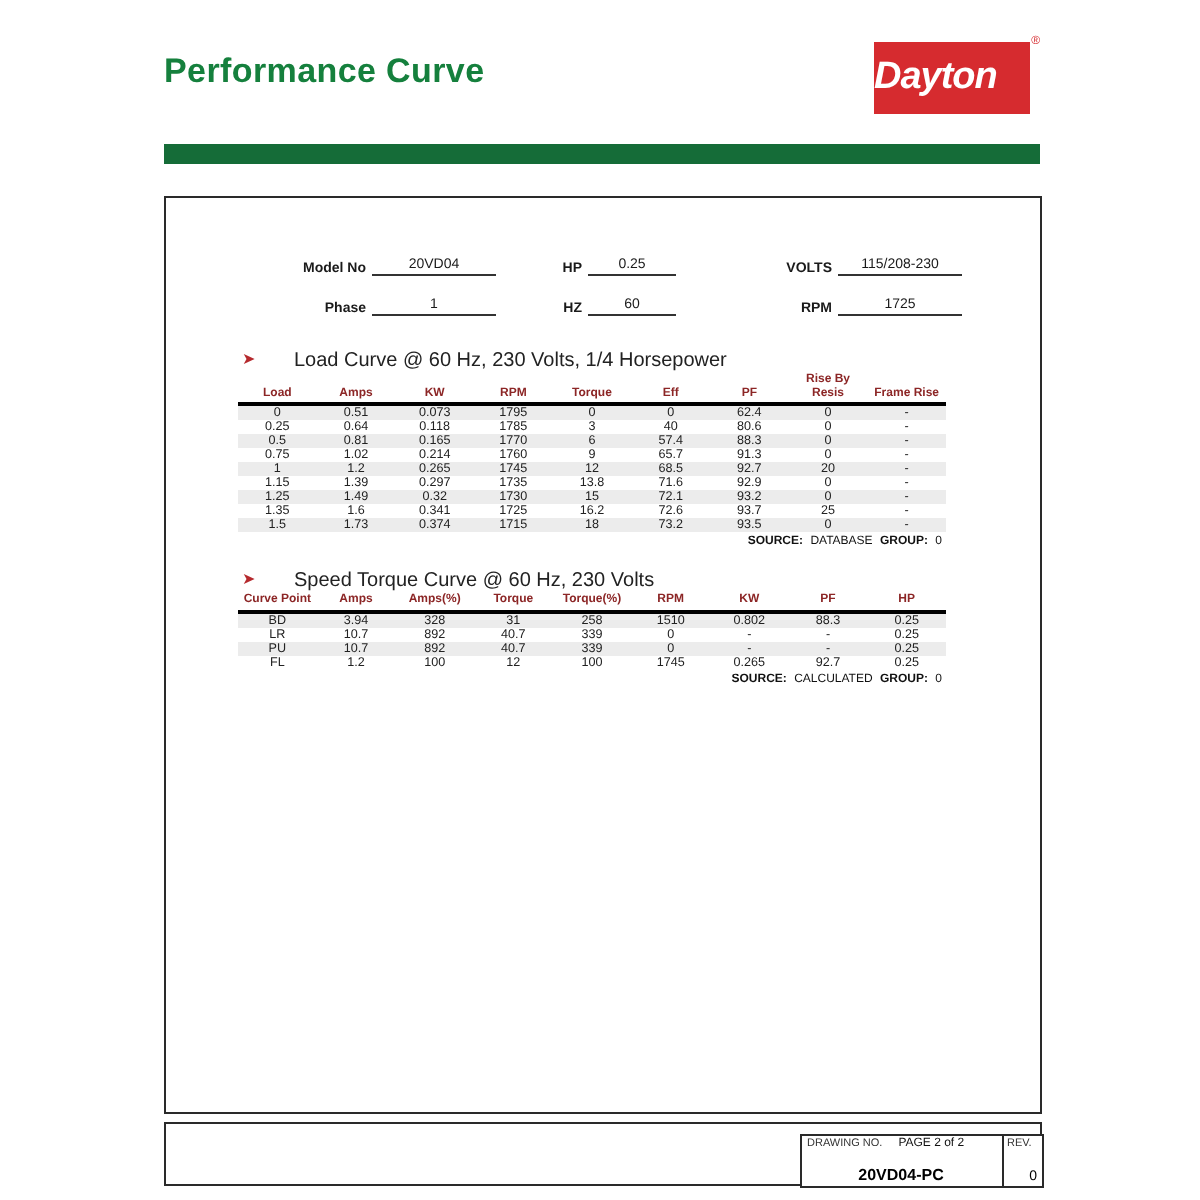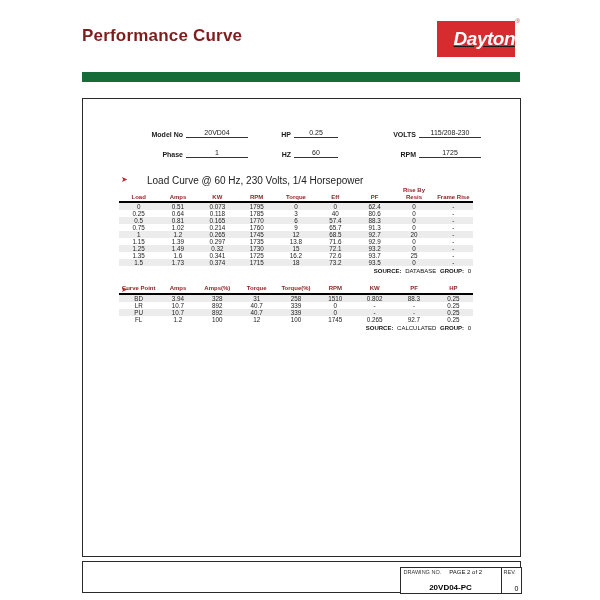--- a/index.html
+++ b/index.html
@@ -2,22 +2,22 @@
 <html><head>
 <meta charset="utf-8">
 <style>
   * { margin:0; padding:0; box-sizing:border-box; }
   html,body { background:#fff; }
   .page {
     position:relative; width:600px; height:600px; background:#ffffff;
     font-family:"Liberation Sans", sans-serif; color:#1a1a1a; overflow:hidden;
   }
   
-  .doc-title { position:absolute; left:82px; top:26px; font-size:17px; font-weight:bold; letter-spacing:0.2px; color:#7f1d1d; }
-  .brand { position:absolute; left:437px; top:21px; width:78px; height:36px; background:#d62b2f; display:flex; align-items:center; justify-content:flex-end;text-decoration:underline; }
+  .doc-title { position:absolute; left:82px; top:26px; font-size:17px; font-weight:bold; letter-spacing:0.2px; color:#15803d; }
+  .brand { position:absolute; left:437px; top:21px; width:78px; height:36px; background:#d62b2f; display:flex; align-items:center; justify-content:flex-start; }
   .brand-text { color:#ffffff; font-size:19px; font-weight:bold; font-style:italic; letter-spacing:-0.5px; }
   .brand-reg { position:absolute; right:-5px; top:-3px; font-size:6px; color:#d62b2f; font-style:normal; }
   .green-bar { position:absolute; left:82px; top:72px; width:438px; height:10px; background:#156c38; }
   
   .main-frame { position:absolute; left:82px; top:98px; width:439px; height:459px; border:1.5px solid #2a2a2a; background:#fff; }
   .item-box { position:absolute; left:433px; top:98px; width:88px; height:15px; border:1px solid #333; background:#fff; display:flex; align-items:center; justify-content:space-between; padding:0 5px; }
   .item-label { font-size:6px; color:#444; letter-spacing:0.2px; }
   .item-value { font-size:8px; font-weight:bold; color:#000; }
   
   .field-row { position:absolute; left:0; width:439px; height:13px; }
@@ -223,20 +223,21 @@
       <div class="source-line">
         <span class="b">SOURCE:</span>
         <span>DATABASE</span>
         <span class="b">GROUP:</span>
         <span>0</span>
       </div>
     </div>
 
     <div class="section sec2">
       <span class="sec-arrow">➤</span>
+      <div class="sec-title">Speed Torque Curve @ 60 Hz, 230 Volts</div>
       <div class="thead">
           <div class="hcell">Curve Point</div>
           <div class="hcell">Amps</div>
           <div class="hcell">Amps(%)</div>
           <div class="hcell">Torque</div>
           <div class="hcell">Torque(%)</div>
           <div class="hcell">RPM</div>
           <div class="hcell">KW</div>
           <div class="hcell">PF</div>
           <div class="hcell">HP</div>

